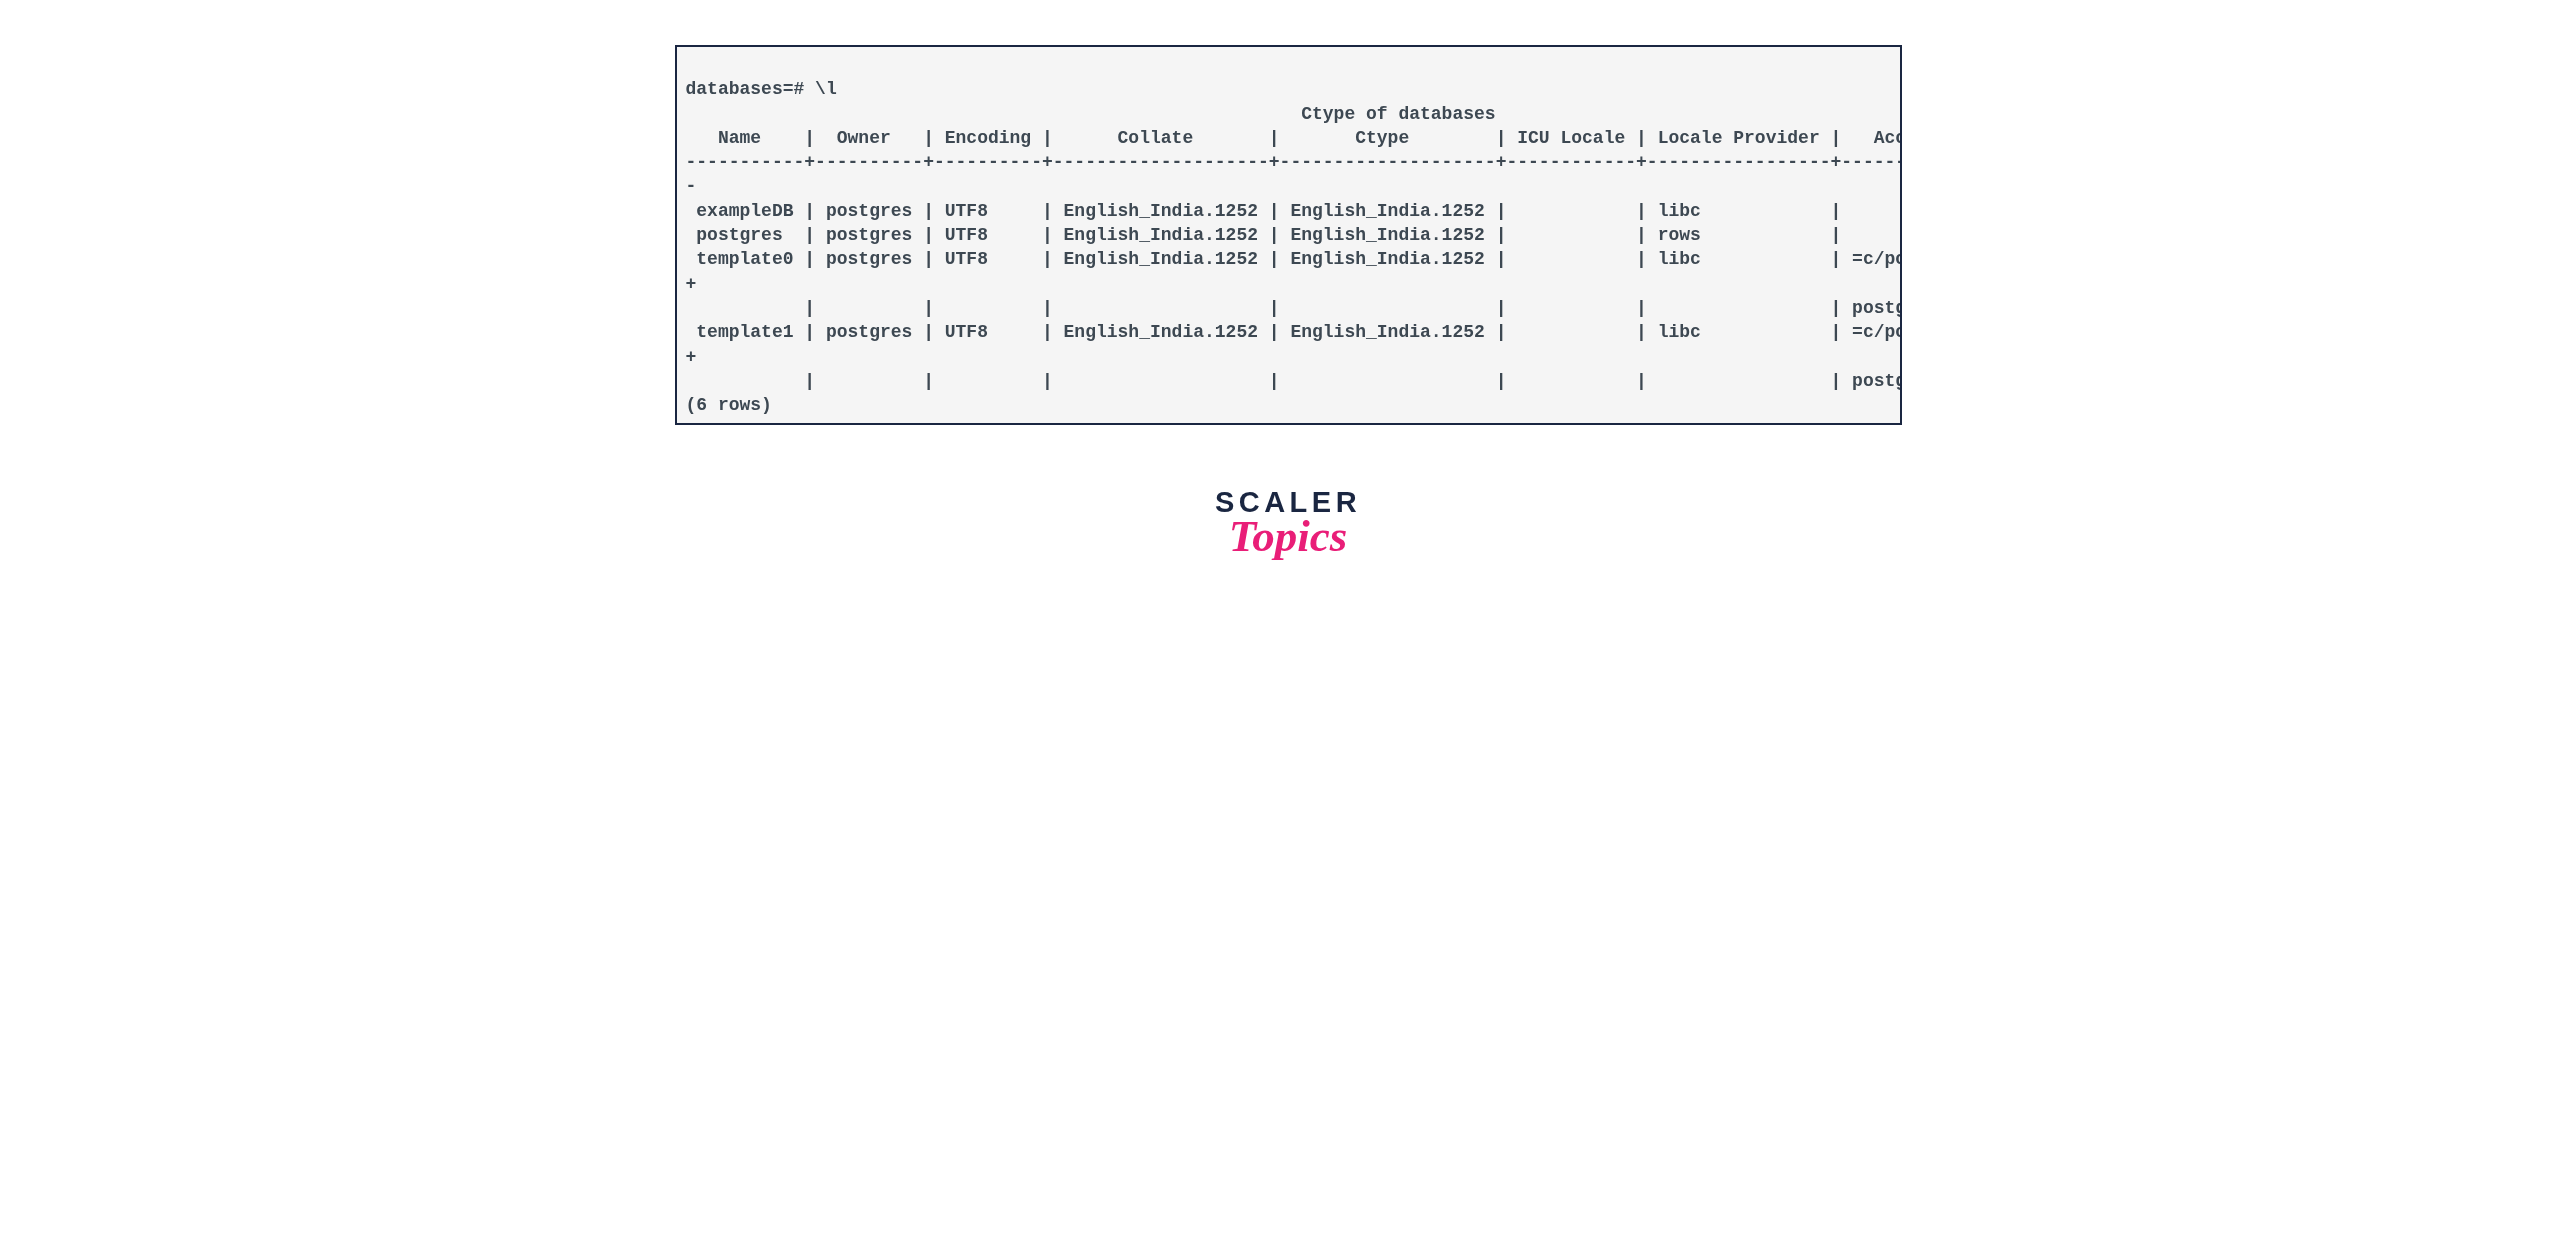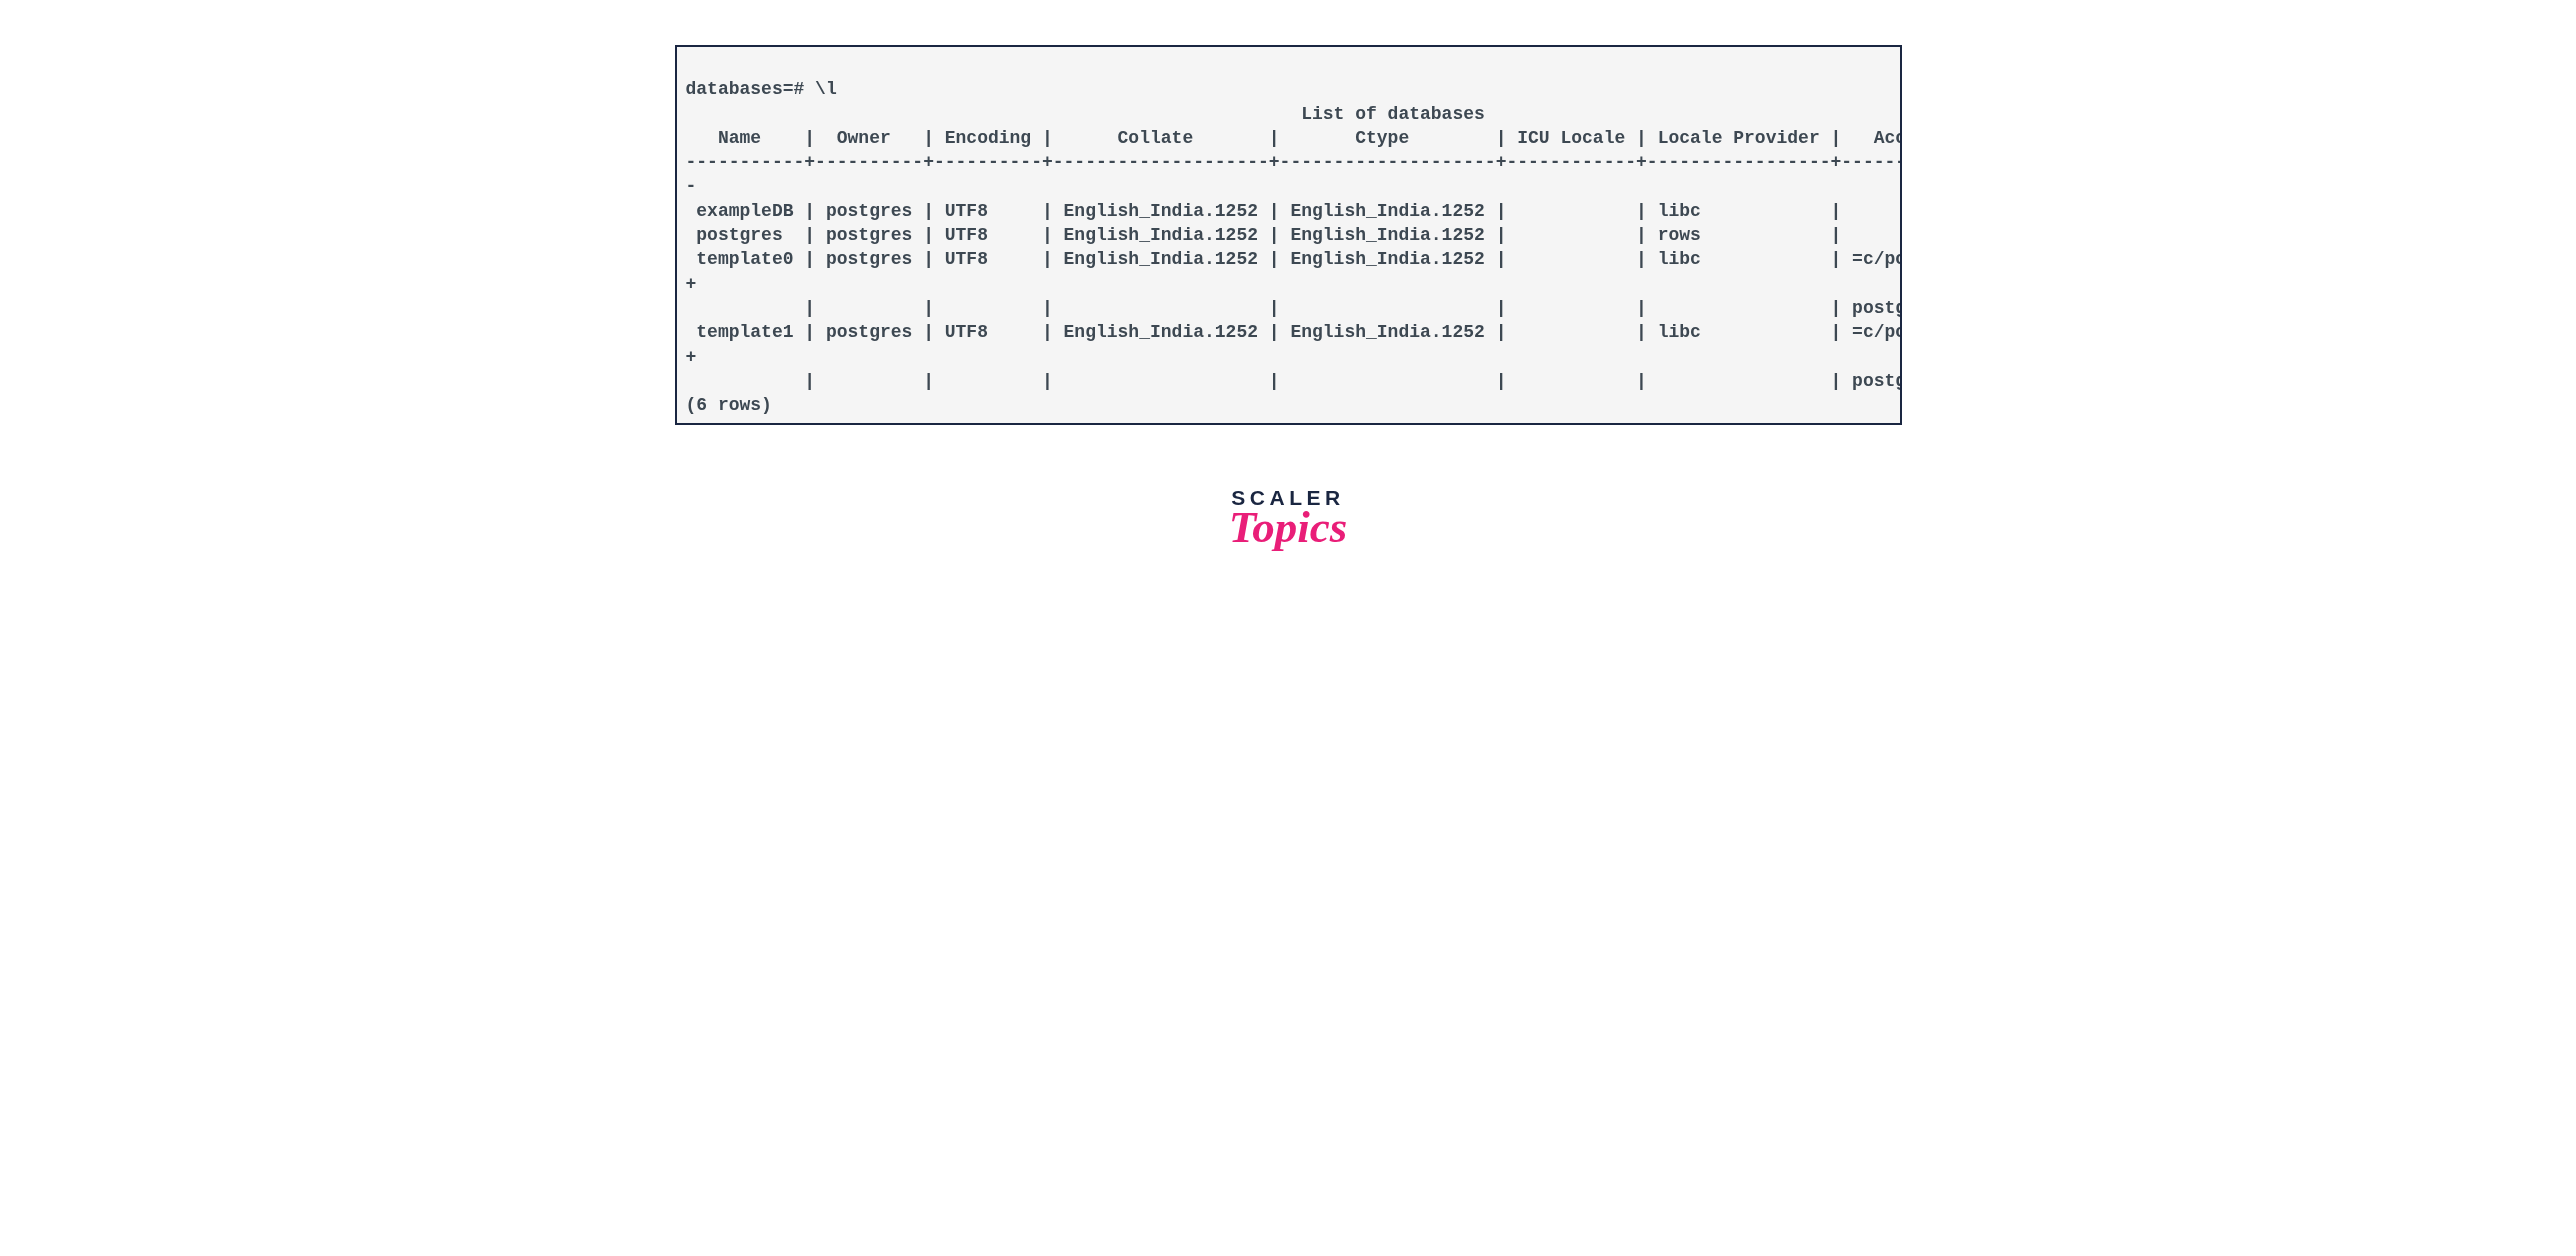--- a/index.html
+++ b/index.html
@@ -28,39 +28,39 @@
       white-space: pre;
       overflow-x: auto;
     }
     .logo-container {
       margin-top: 61px;
       text-align: center;
     }
     .scaler-text {
       font-family: Arial, Helvetica, sans-serif;
       font-weight: 900;
-      font-size: 21px;
+      font-size: 29px;
       letter-spacing: 4.5px;
       color: #1a2641;
     }
     .topics-text {
       font-family: 'Brush Script MT', cursive;
       font-size: 45px;
       color: #e91e78;
       font-style: italic;
       margin-top: -9px;
       font-weight: bold;
     }
   </style>
 </head>
 <body>
 
 <div class="terminal-box">
 <span>databases=# \l</span>
-<span>                                                         List of databases</span>
+<span>                                                         Ctype of databases</span>
 <span>   Name    |  Owner   | Encoding |      Collate       |       Ctype        | ICU Locale | Locale Provider |   Access privileges</span>
 <span>-----------+----------+----------+--------------------+--------------------+------------+-----------------+-----------------------</span>
 <span>-</span>
 <span> exampleDB | postgres | UTF8     | English_India.1252 | English_India.1252 |            | libc            |</span>
 <span> postgres  | postgres | UTF8     | English_India.1252 | English_India.1252 |            | rows            |</span>
 <span> template0 | postgres | UTF8     | English_India.1252 | English_India.1252 |            | libc            | =c/postgres</span>
 <span>+</span>
 <span>           |          |          |                    |                    |            |                 | postgres=CTc/postgres</span>
 <span> template1 | postgres | UTF8     | English_India.1252 | English_India.1252 |            | libc            | =c/postgres</span>
 <span>+</span>

